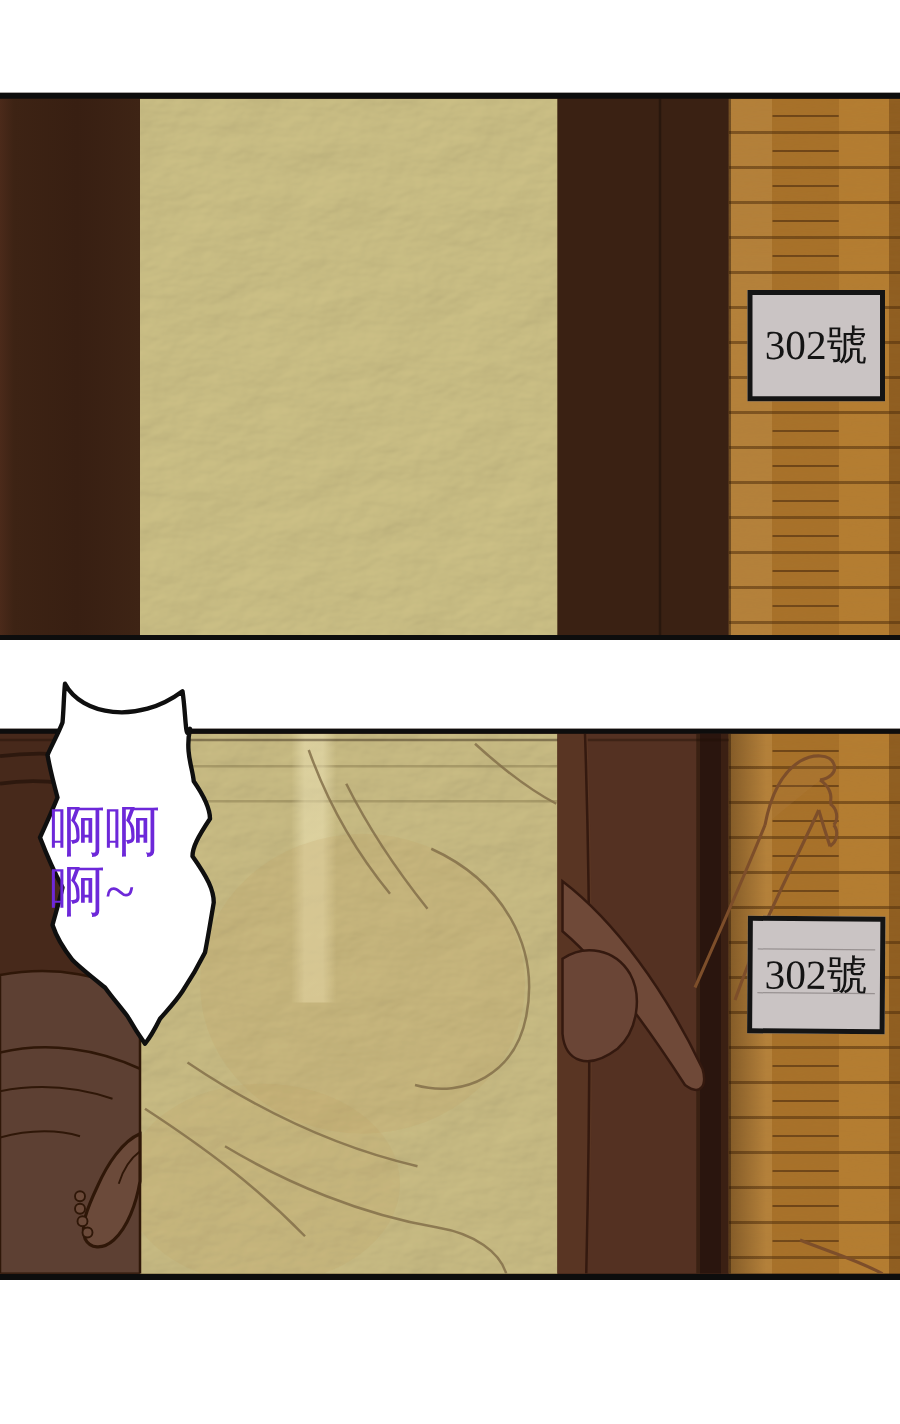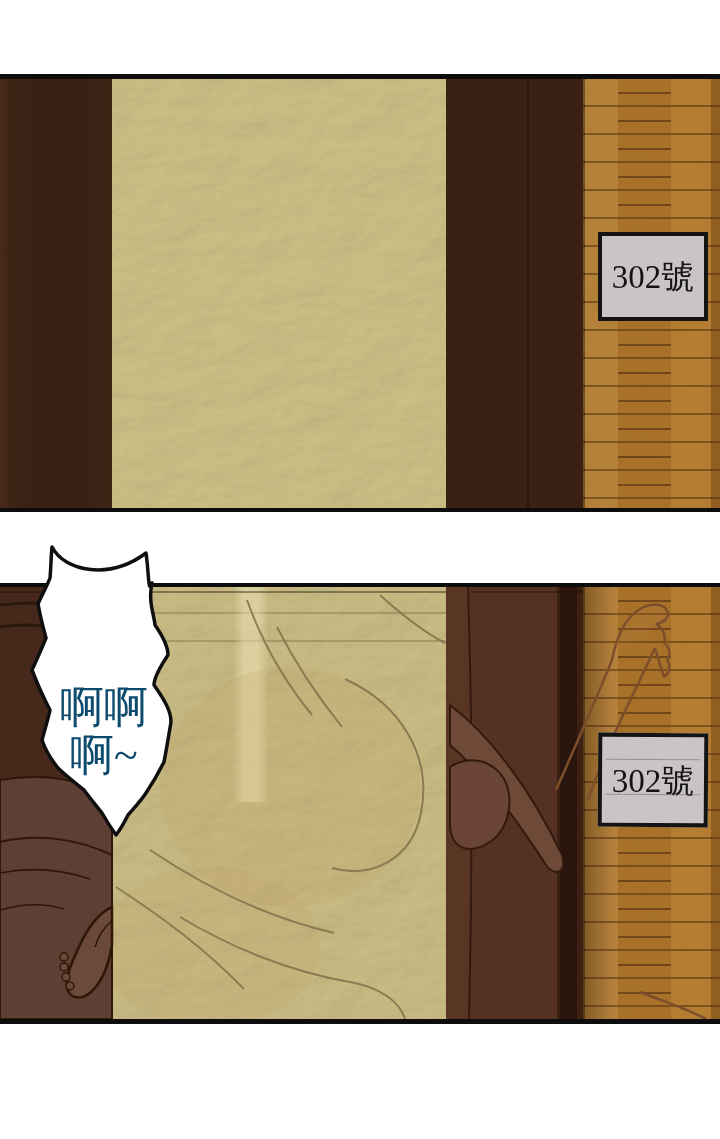--- a/index.html
+++ b/index.html
@@ -38,22 +38,22 @@
   .figure-overlay{position:absolute;inset:0;pointer-events:none;}
   
   .sign{position:absolute;background:#cac4c4;border:4px solid #141414;box-sizing:border-box;
         display:flex;align-items:center;justify-content:center;}
   #sign1{left:598px;top:153px;width:110px;height:89px;}
   #sign2{left:598px;top:146px;width:110px;height:94px;transform:rotate(.4deg);}
   .sign-line{position:absolute;left:4px;right:4px;height:1px;background:rgba(90,85,85,.45);}
   .sign-text{font-size:33px;color:#141414;letter-spacing:0;line-height:1;padding-top:2px;}
   
   .bubble{position:absolute;left:18px;top:540px;width:172px;height:310px;z-index:6;}
-  .bubble-text{position:absolute;left:40px;top:642px;width:128px;z-index:7;text-align:center;
-      font-size:44px;line-height:1.1;color:#0c4a6e;font-weight:500;margin-top:42px;}
+  .bubble-text{position:absolute;left:40px;top:642px;width:128px;z-index:7;
+      font-size:44px;line-height:1.1;color:#6d28d9;font-weight:500;}
   .whitecap{position:absolute;left:0;width:720px;background:#fff;}
 </style>
 </head>
 <body>
 
 <div class="page">
 
   <svg width="0" height="0" style="position:absolute">
     <defs>
       <filter id="goldtex" x="0" y="0" width="100%" height="100%">

